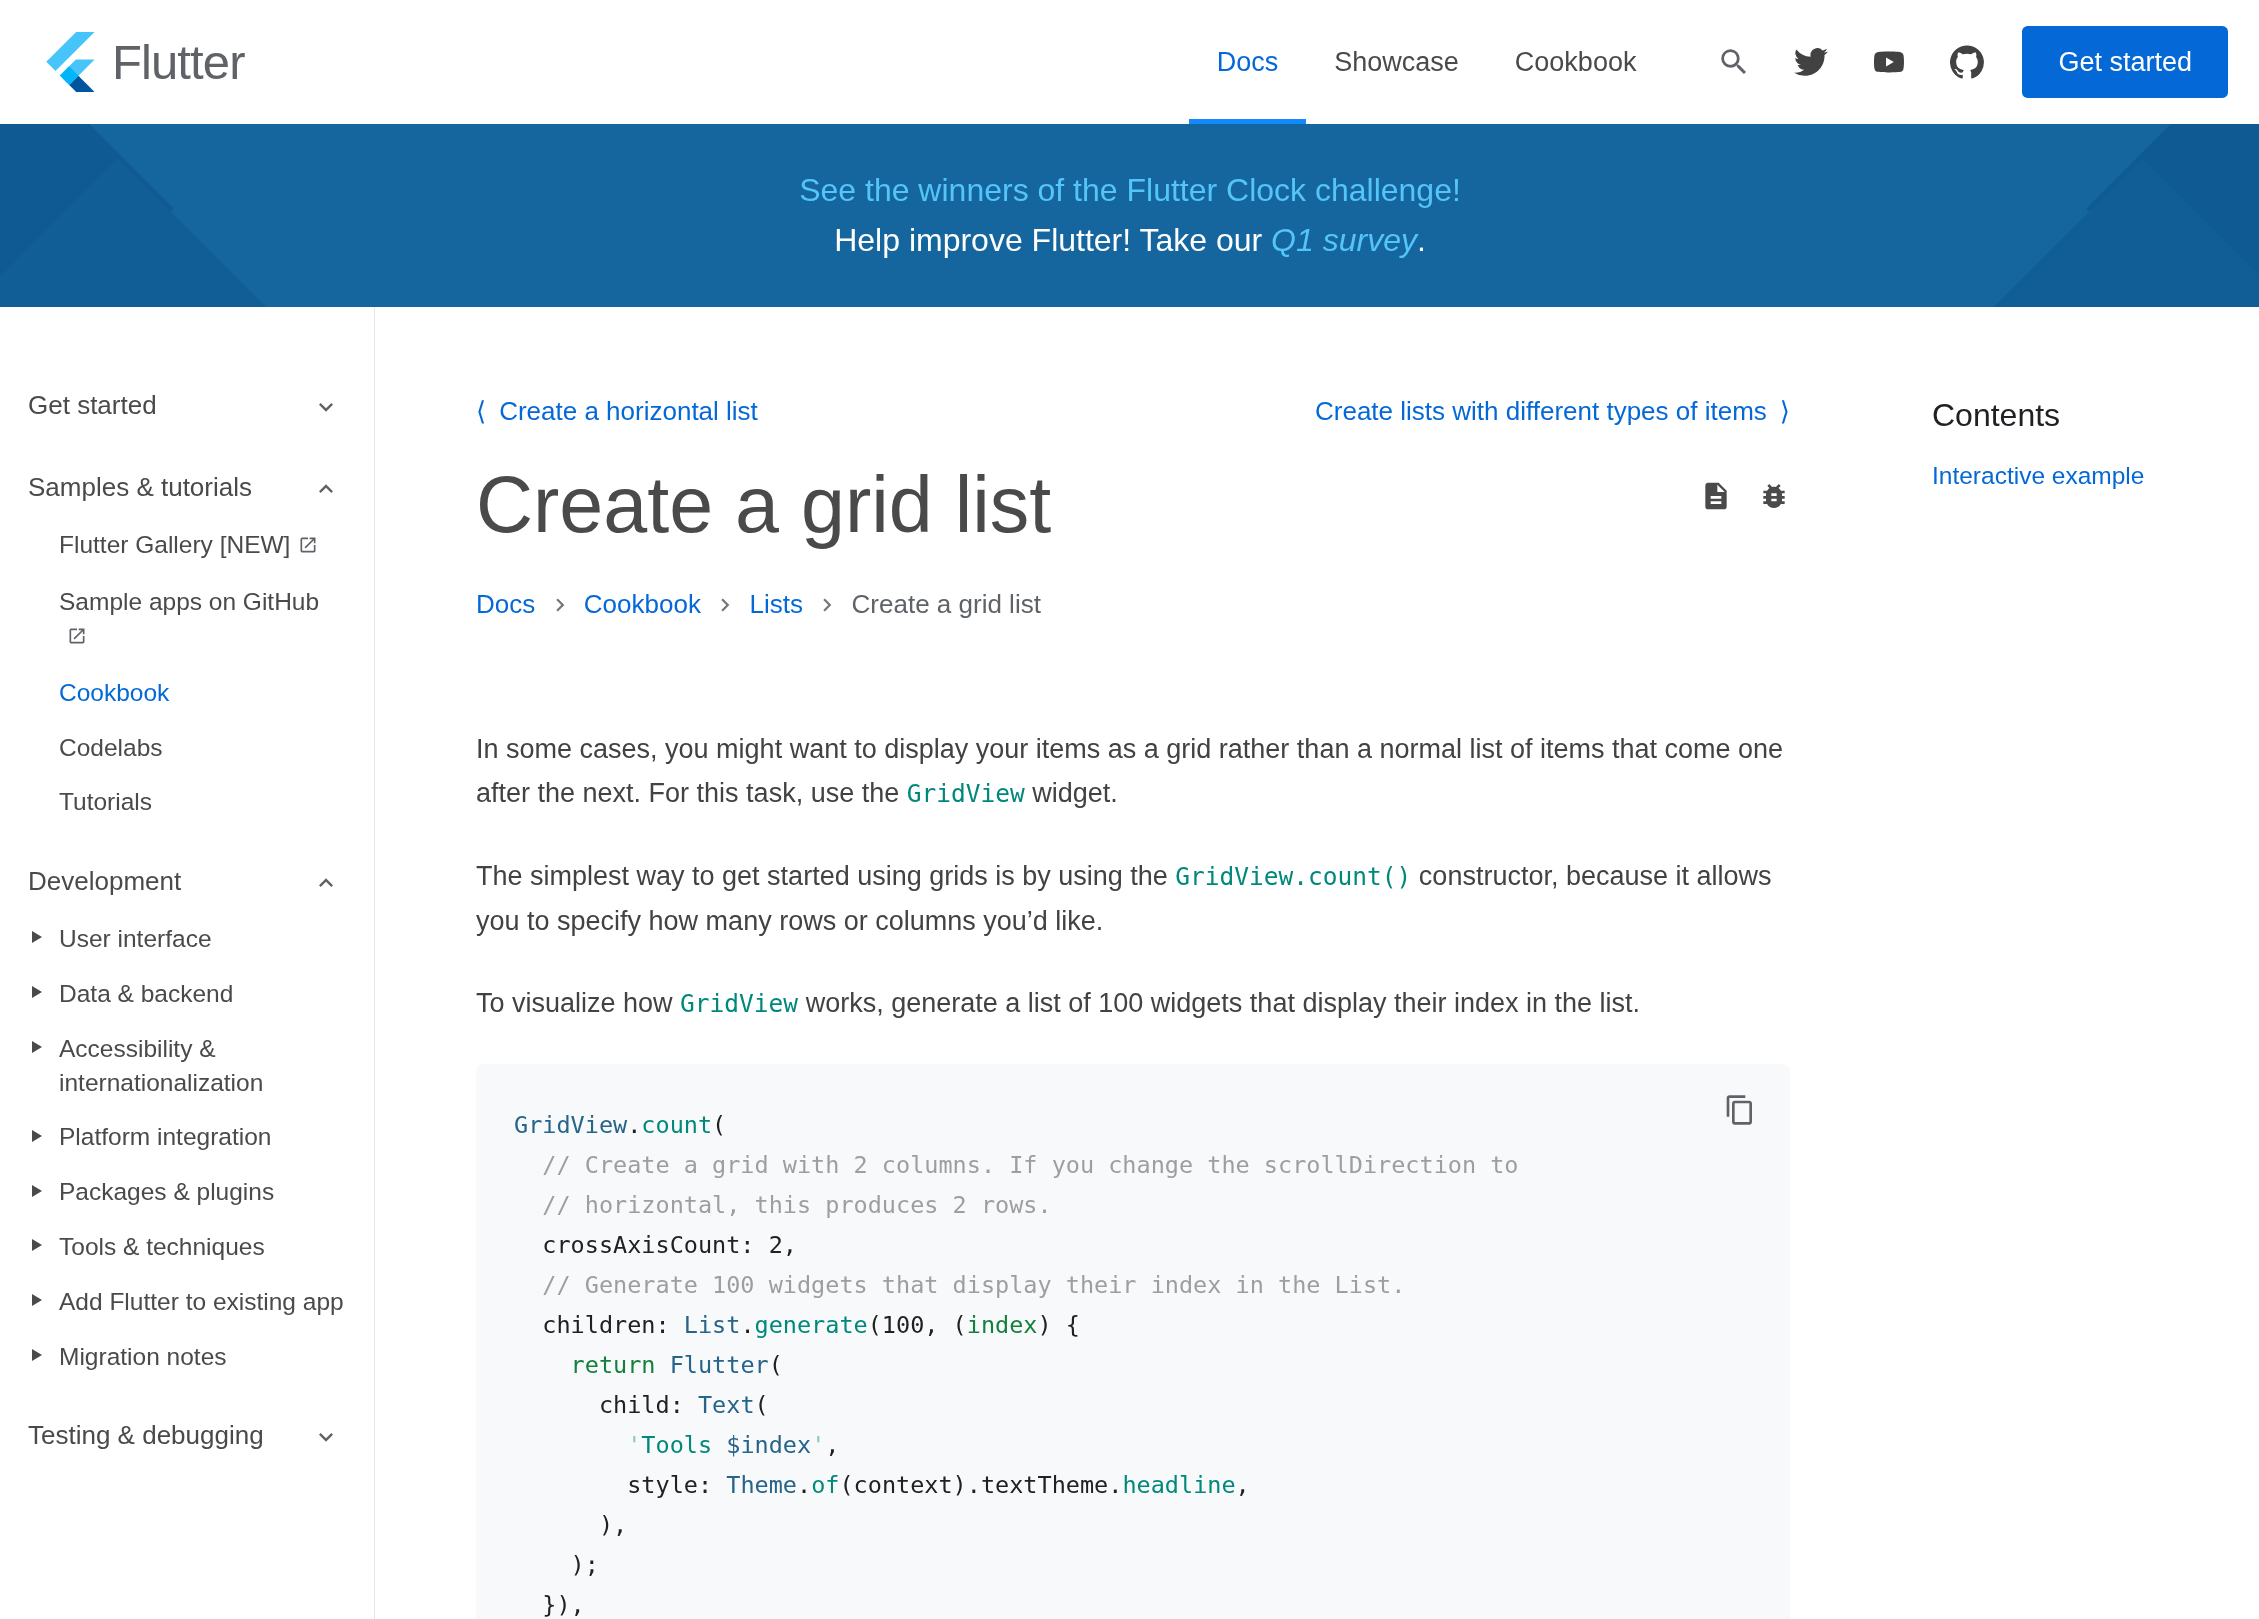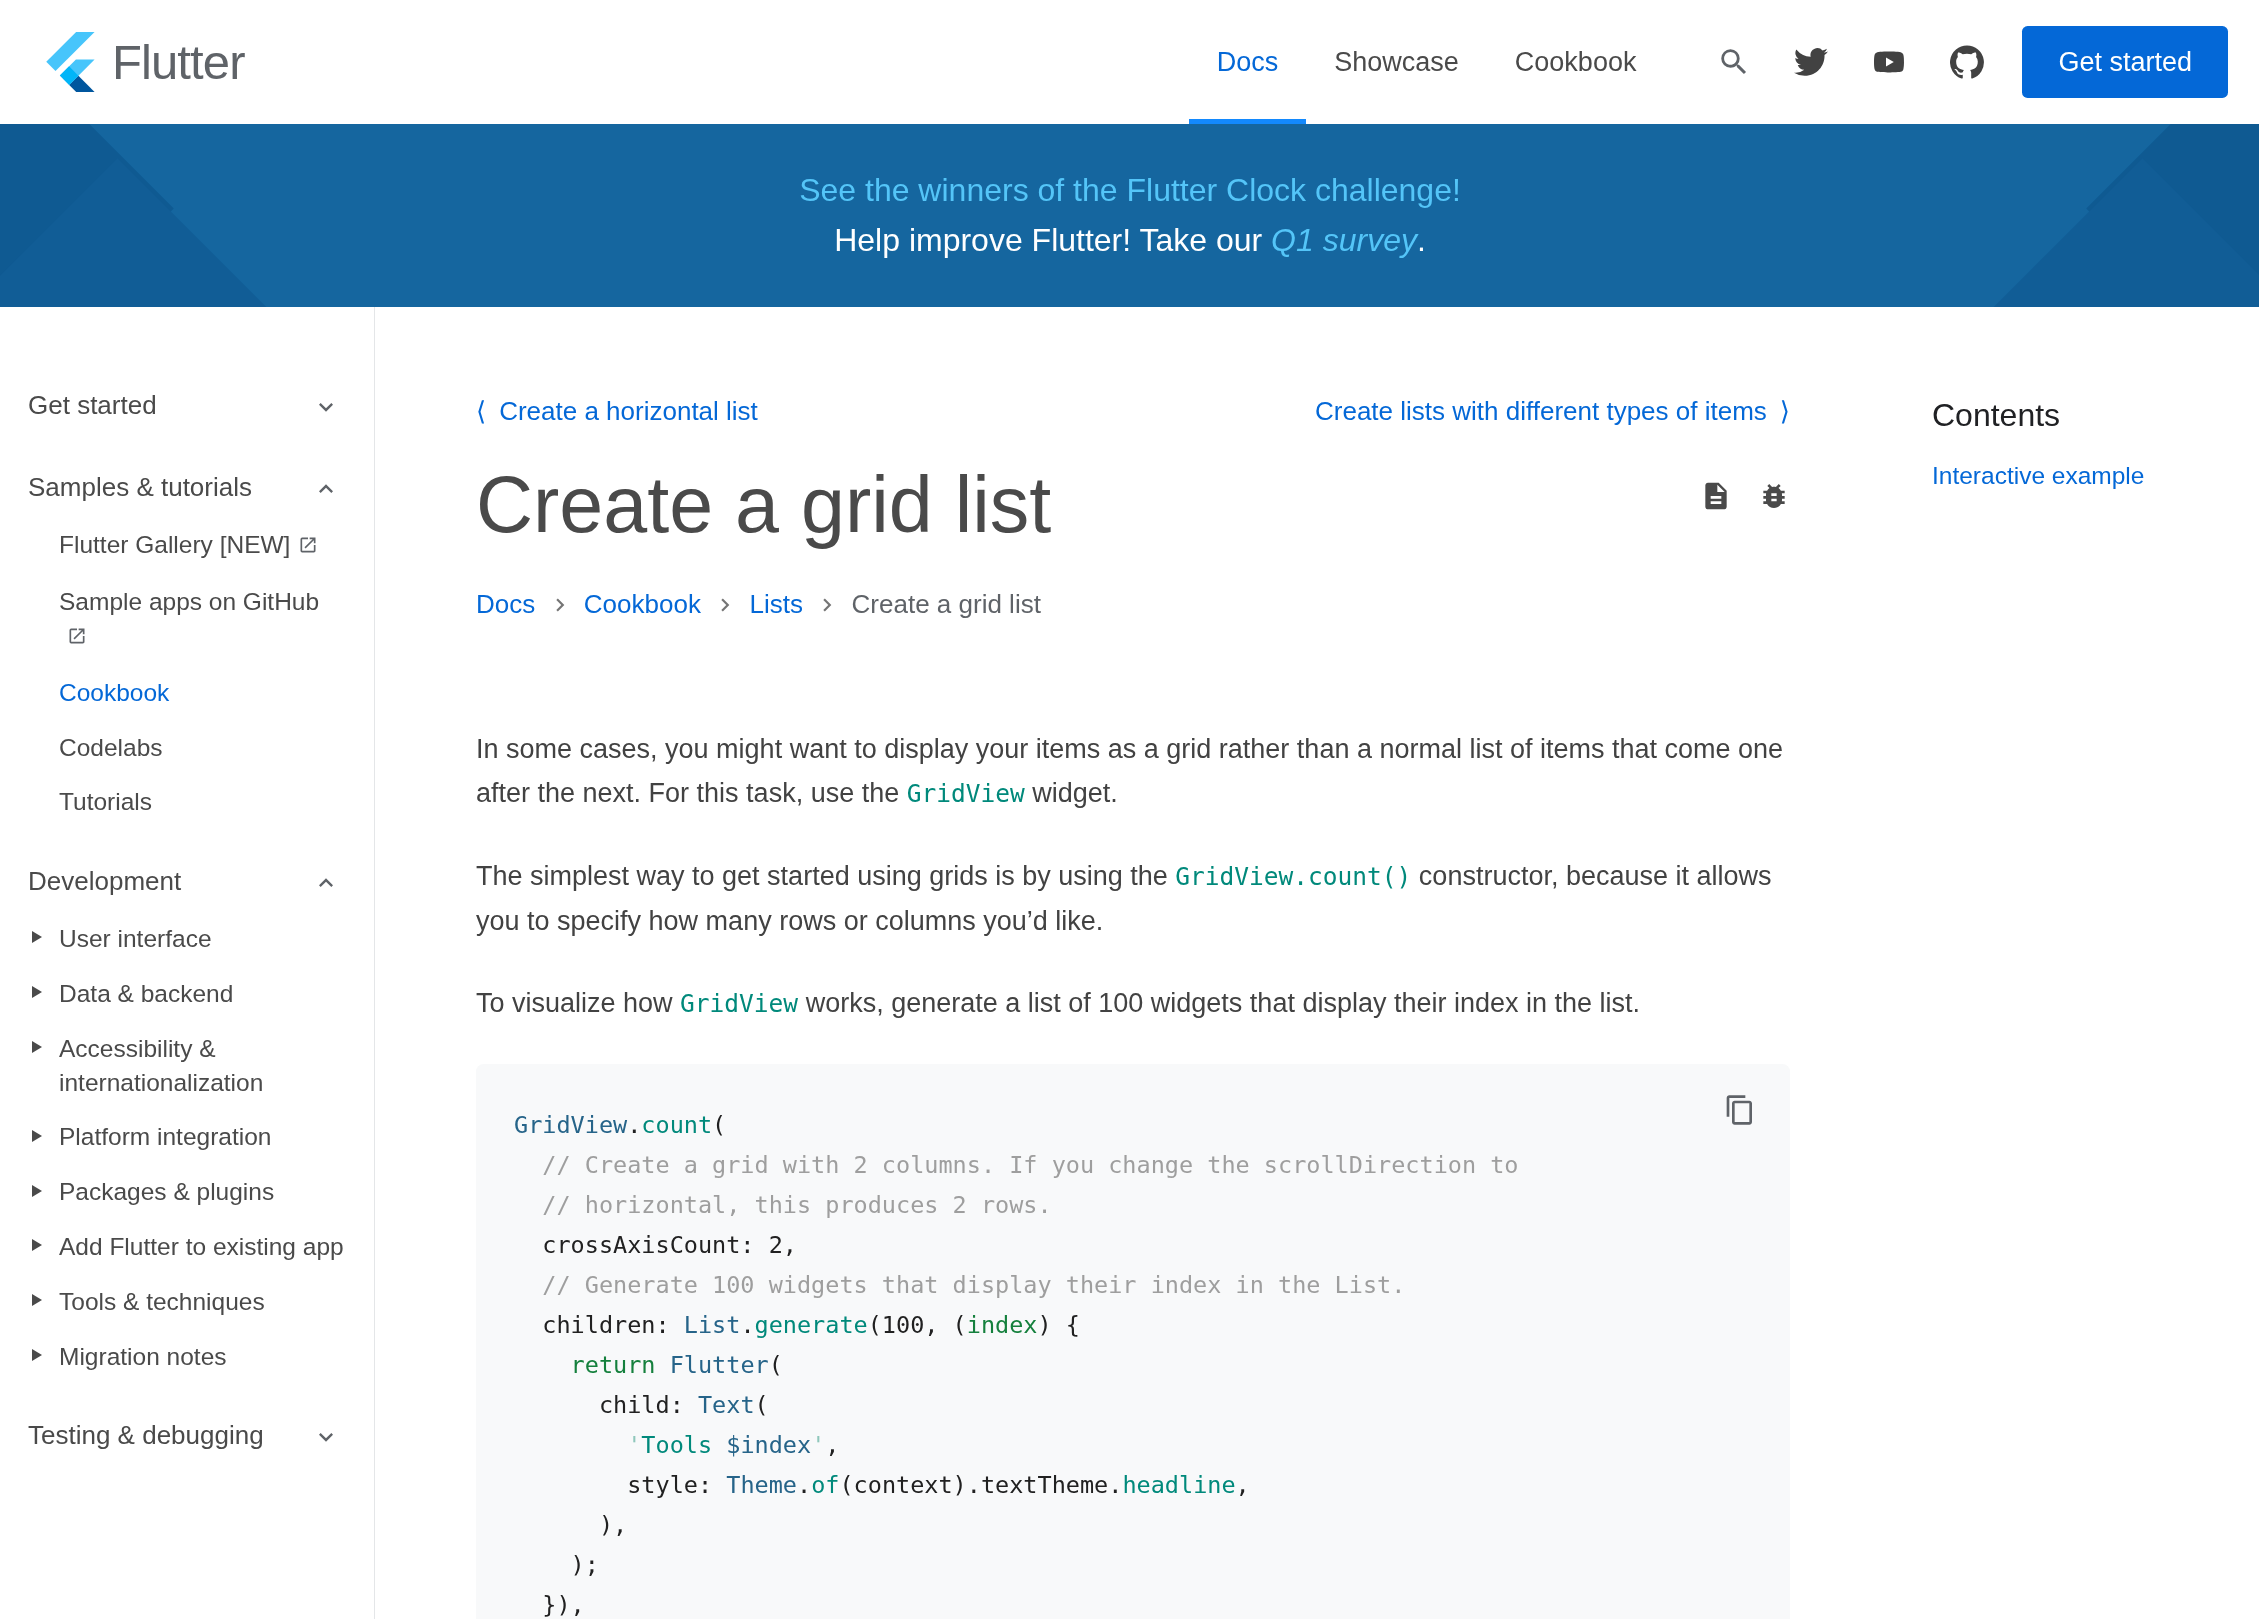--- a/index.html
+++ b/index.html
@@ -201,25 +201,25 @@
           <div class="sb-leaf">
             <span class="tri"></span>
             <span>Platform integration</span>
           </div>
           <div class="sb-leaf">
             <span class="tri"></span>
             <span>Packages &amp; plugins</span>
           </div>
           <div class="sb-leaf">
             <span class="tri"></span>
+            <span>Tools &amp; techniques</span>
+          </div>
+          <div class="sb-leaf">
+            <span class="tri"></span>
             <span>Add Flutter to existing app</span>
-          </div>
-          <div class="sb-leaf">
-            <span class="tri"></span>
-            <span>Tools &amp; techniques</span>
           </div>
           <div class="sb-leaf">
             <span class="tri"></span>
             <span>Migration notes</span>
           </div>
         </div>
         <div class="sb-section">
           <div class="sb-header">
             <span>Testing &amp; debugging</span>
             <span class="chev">

